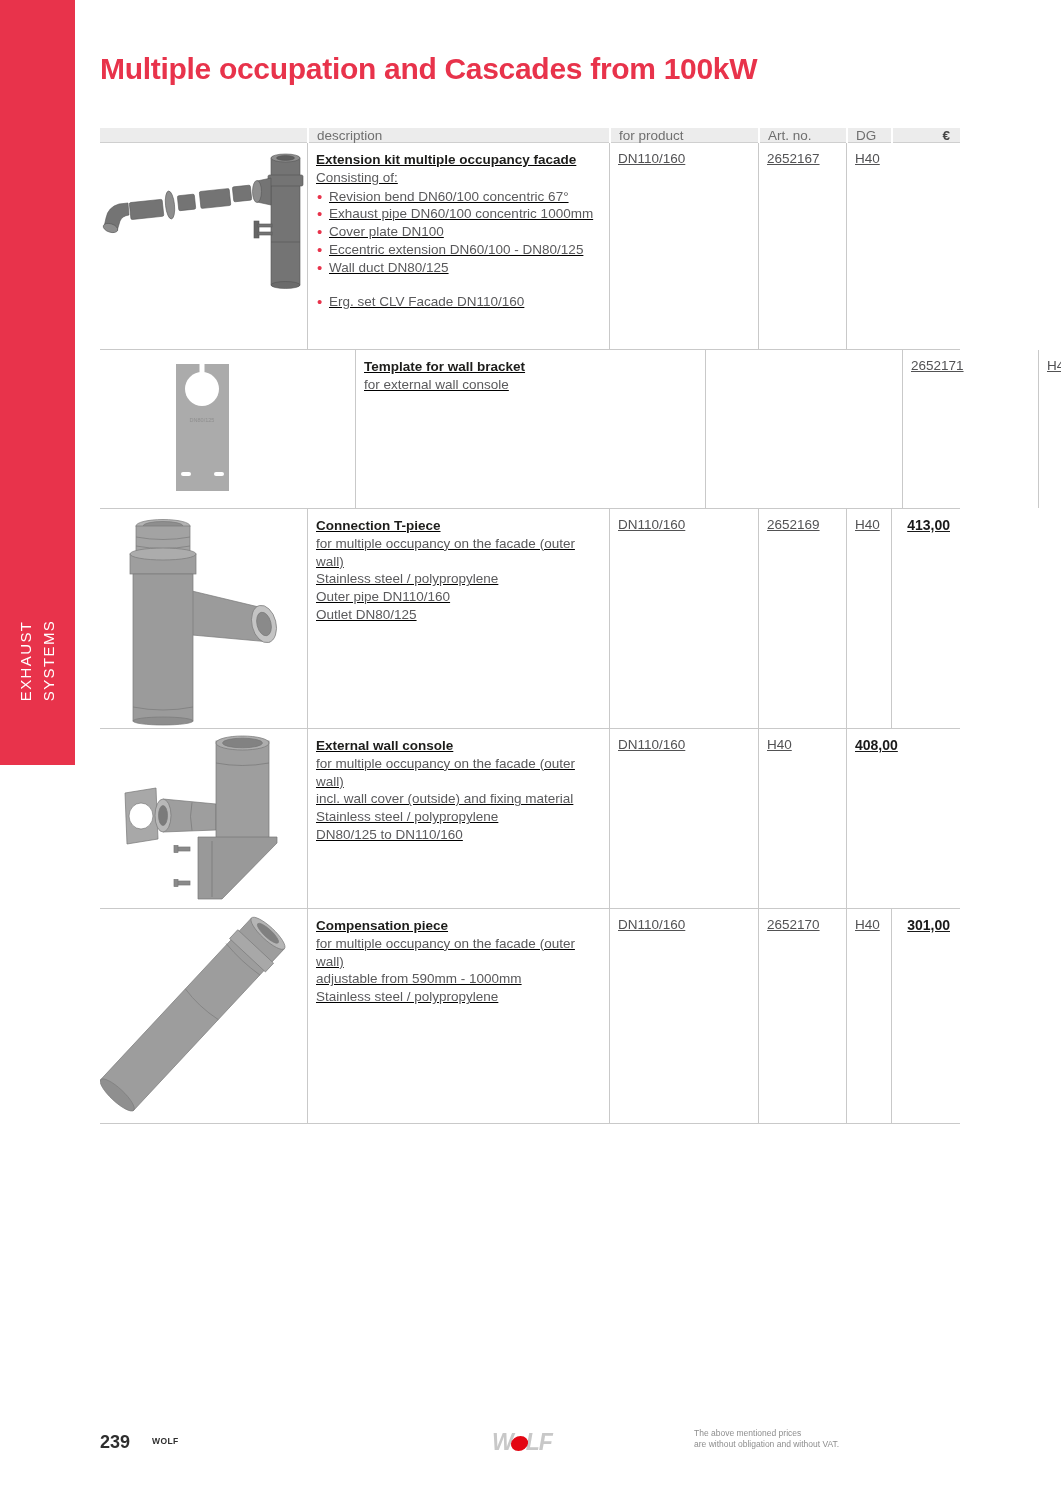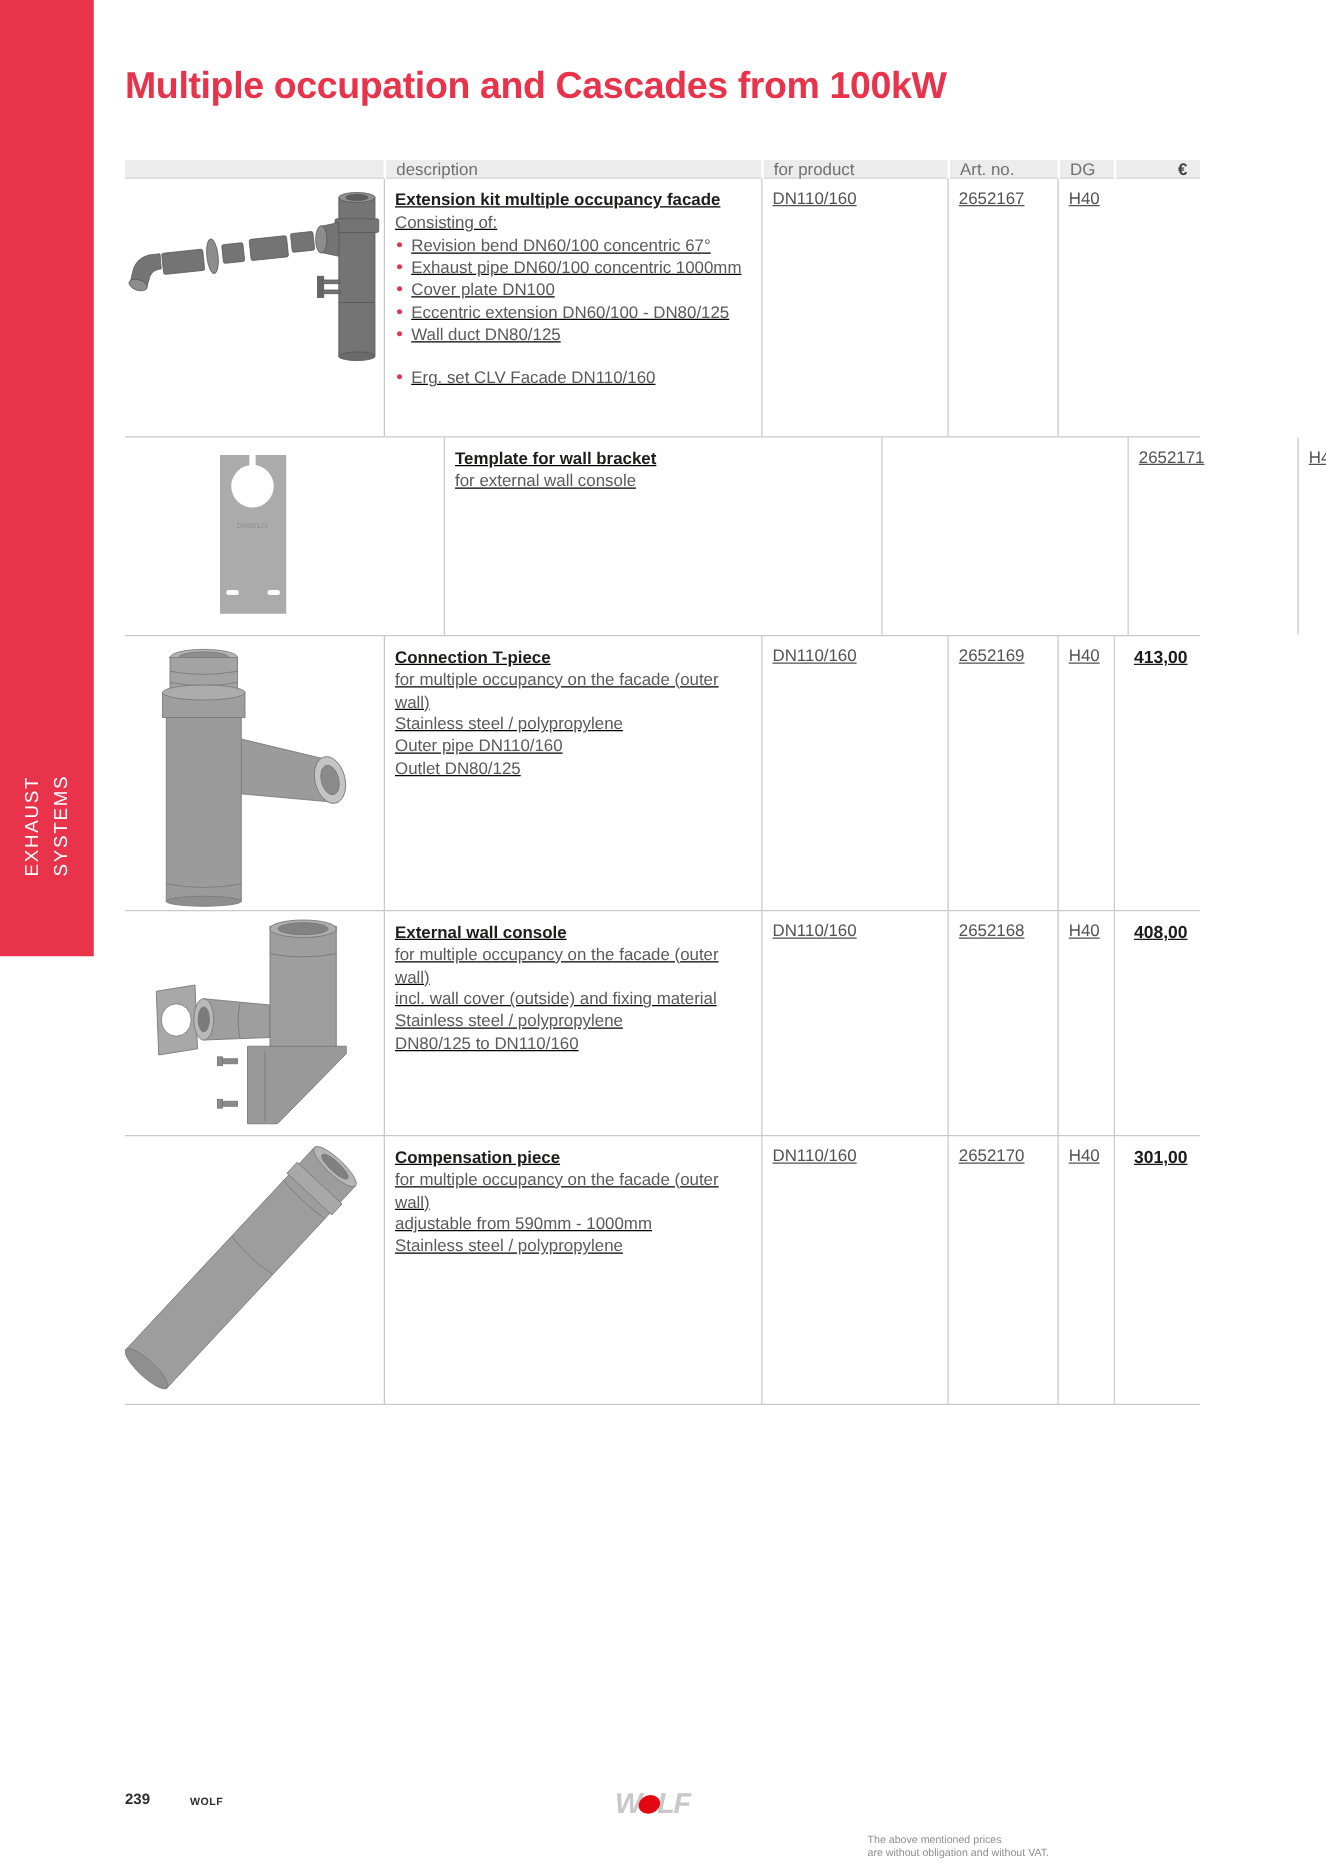--- a/index.html
+++ b/index.html
@@ -33,28 +33,28 @@
   .img-cell { padding:2px 0 0; display:flex; justify-content:center; align-items:flex-start; }
   .desc-title { font-size:13.5px; font-weight:700; color:#1D1D1B; line-height:1.3; }
   .desc-line { font-size:13.5px; color:#5A5A5C; line-height:1.33; }
   ul.bullets { list-style:none; margin:1px 0 0; padding:0; }
   ul.bullets li { position:relative; padding-left:13px; font-size:13.5px; color:#5A5A5C; line-height:1.33; }
   ul.bullets li::before { content:"\2022"; position:absolute; left:1px; top:-1px; color:#E8334B; font-size:15px; }
   ul.bullets li.extra { margin-top:16px; }
   .val { font-size:13.5px; color:#525254; }
   .price-cell { text-align:right; padding-right:10px; font-size:14px; font-weight:700; color:#1A1A1A; }
   
-  .foot-page { position:absolute; left:100px; top:1432px; font-size:12px; font-weight:700; color:#2E2E2E; }
+  .foot-page { position:absolute; left:100px; top:1432px; font-size:18px; font-weight:700; color:#2E2E2E; }
   .foot-brand { position:absolute; left:152px; top:1436px; font-size:8.5px; font-weight:700;
     color:#2E2E2E; letter-spacing:0.4px; }
   .logo { position:absolute; left:492px; top:1429px; display:flex; align-items:center;
     font-style:italic; font-weight:900; font-size:23px; color:#C8C8C8; letter-spacing:-1px; }
   .logo-dot { width:17px; height:15px; background:#E30613; border-radius:50%;
     margin:2px -2px 0; transform:skewX(-8deg); }
-  .foot-note { position:absolute; left:694px; top:1428px; font-size:8.5px; color:#8E8E8E; line-height:1.35;margin-top:38px; }
+  .foot-note { position:absolute; left:694px; top:1428px; font-size:8.5px; color:#8E8E8E; line-height:1.35; }
 </style>
 </head>
 <body>
 
 <div class="page">
 
   <div class="sidebar"></div>
   <div class="sidebar-label-box">
     <div class="sidebar-label">
       <div>EXHAUST</div>
@@ -195,21 +195,20 @@
         </svg>
       </div>
       <div class="cell vline">
         <div class="desc-title">External wall console</div>
         <div class="desc-line">for multiple occupancy on the facade (outer wall)</div>
         <div class="desc-line">incl. wall cover (outside) and fixing material</div>
         <div class="desc-line">Stainless steel / polypropylene</div>
         <div class="desc-line">DN80/125 to DN110/160</div>
       </div>
       <div class="cell vline val">DN110/160</div>
-      <div class="cell vline val">2652168</div>
       <div class="cell vline val">H40</div>
       <div class="cell vline price-cell">408,00</div>
     </div>
 
     <div class="trow brow r5">
       <div class="cell img-cell">
         <svg width="207" height="212" viewBox="0 0 207 212">
           <g transform="translate(33,200) rotate(-47)" stroke="#7C7C7C" stroke-width="0.7">
             <rect x="0" y="-45" width="222" height="45" fill="#9D9D9D"></rect>
             <ellipse cx="1" cy="-22.5" rx="6.5" ry="22.5" fill="#8F8F8F"></ellipse>

